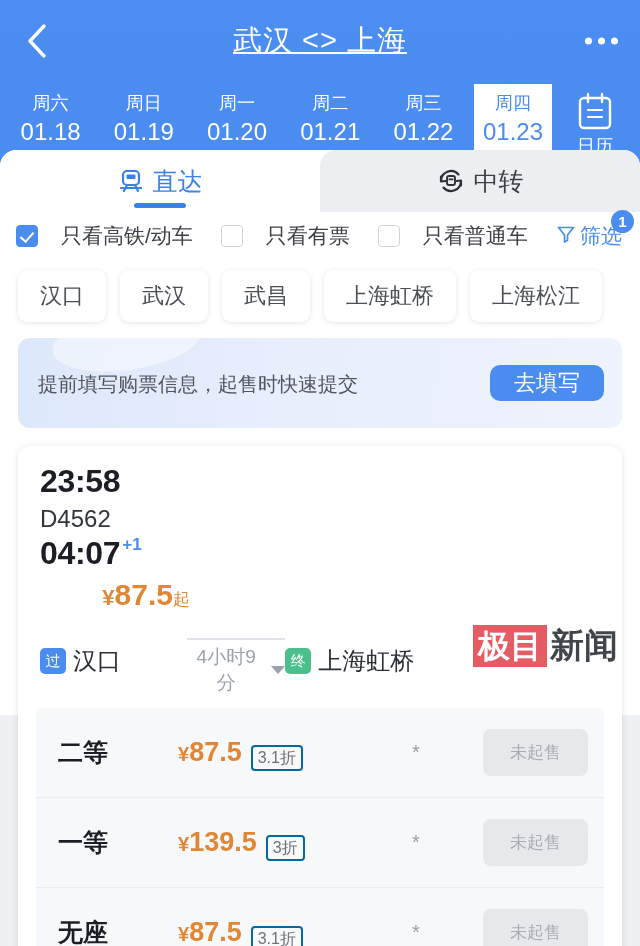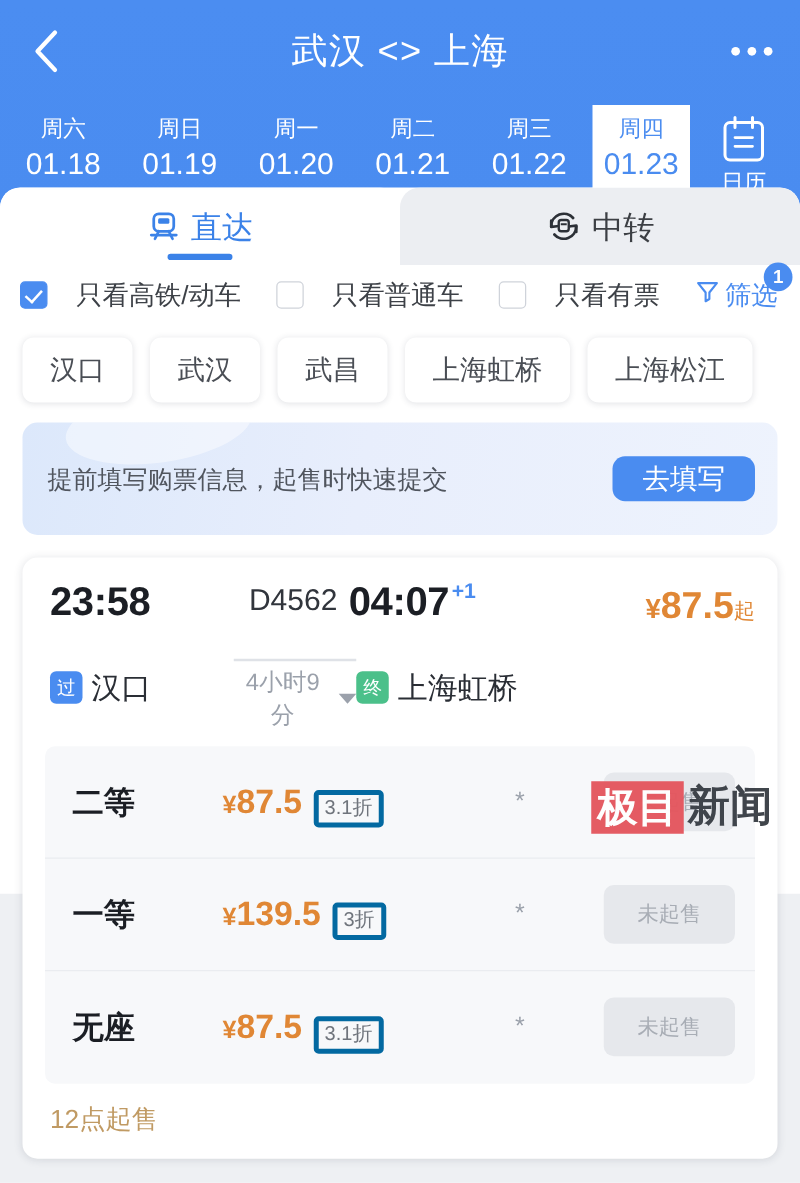--- a/index.html
+++ b/index.html
@@ -41,20 +41,21 @@
     cursor: pointer;
   }
   .back-icon svg { display:block; }
   .nav-title {
     width: 100%;
     text-align: center;
     color: #ffffff;
     font-size: 29px;
     letter-spacing: 1px;
     font-weight: 400;
+    text-decoration: underline;
   }
   .more-icon {
     position: absolute;
     right: 22px;
     top: 50%;
     transform: translateY(-50%);
     display: flex;
     gap: 6px;
     align-items: center;
     cursor: pointer;
@@ -294,20 +295,21 @@
     box-shadow: 0 1px 7px rgba(40,50,70,0.13);
     overflow: hidden;
     position: relative;
   }
   .train-top {
     padding: 16px 18px 12px 22px;
   }
   .tt-row1 {
     display: flex;
     align-items: flex-start;
+    flex-direction: column;
   }
   .col-dep { width: 150px; }
   .col-mid { flex: 1 1 auto; text-align: center; padding-top: 4px;}
   .col-arr { width: 175px; }
   .col-price { width: 150px; text-align: right; padding-top: 6px; }
 
   .big-time {
     font-size: 32px;
     font-weight: bold;
     color: #1b1e24;
@@ -403,21 +405,21 @@
     gap: 9px;
   }
   .seat-price {
     color: #e08735;
     font-size: 27px;
     font-weight: bold;
     white-space: nowrap;
   }
   .seat-price .yen { font-size: 20px; }
   .discount {
-    border: 4px solid #0369a1;
+    border: 2px solid #0369a1;
     border-radius: 4px;
     color: #6f747c;
     font-size: 16px;
     padding: 2px 5px;
     line-height: 18px;
     white-space: nowrap;
     margin-top: 12px;
   }
   .seat-star {
     flex: 1 1 auto;
@@ -560,25 +562,25 @@
       </div>
     </div>
 
     <div class="filter-row">
       <div class="chk-wrap">
         <span class="chk on"></span>
         <span class="chk-label">只看高铁/动车</span>
       </div>
       <div class="chk-wrap">
         <span class="chk"></span>
-        <span class="chk-label">只看普通车</span>
+        <span class="chk-label">只看有票</span>
       </div>
       <div class="chk-wrap">
         <span class="chk"></span>
-        <span class="chk-label">只看有票</span>
+        <span class="chk-label">只看普通车</span>
       </div>
       <div class="filter-btn">
         <span>
           <svg width="20" height="20" viewBox="0 0 20 20" fill="none" aria-hidden="true">
             <path d="M2.5 3.5 h15 L11.5 11 v5.2 l-3 1.8 V11 Z" stroke="#4a8cf0" stroke-width="1.7" stroke-linejoin="round"></path>
           </svg>
         </span>
         <span>筛选</span>
         <span class="filter-badge">1</span>
       </div>

